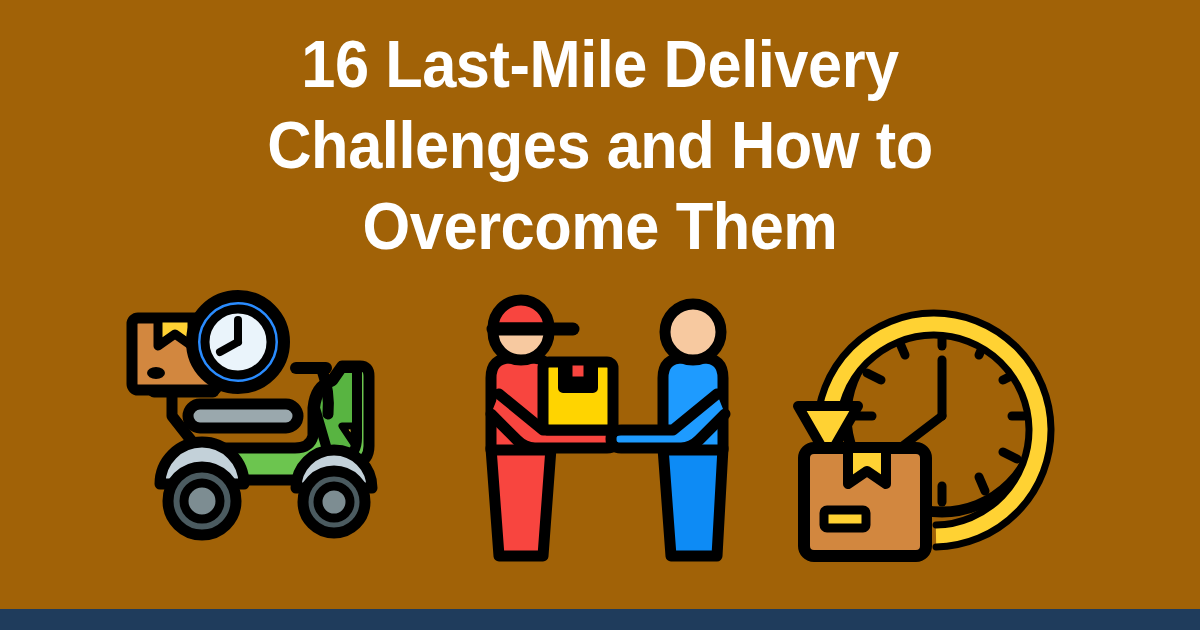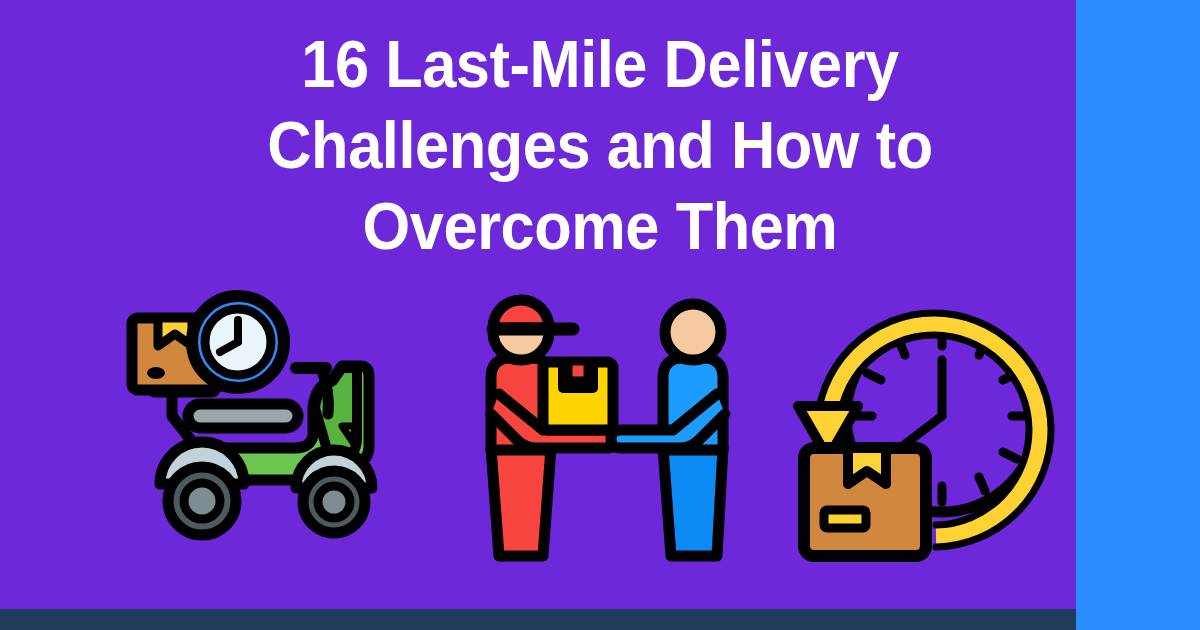--- a/index.html
+++ b/index.html
@@ -9,23 +9,23 @@
   }
   body {
     width: 1200px;
     height: 630px;
     overflow: hidden;
     font-family: "Liberation Sans", "DejaVu Sans", sans-serif;
     background: #2a8cff;
   }
   .banner {
     position: relative;
-    width: 1076px;
+    width: 1200px;
     height: 630px;
-    background: #6d28d9;
+    background: #a16207;
     overflow: hidden;
   }
   .title-block {
     position: absolute;
     top: 24px;
     left: 0;
     width: 1200px;
     text-align: center;
   }
   .title-line {

